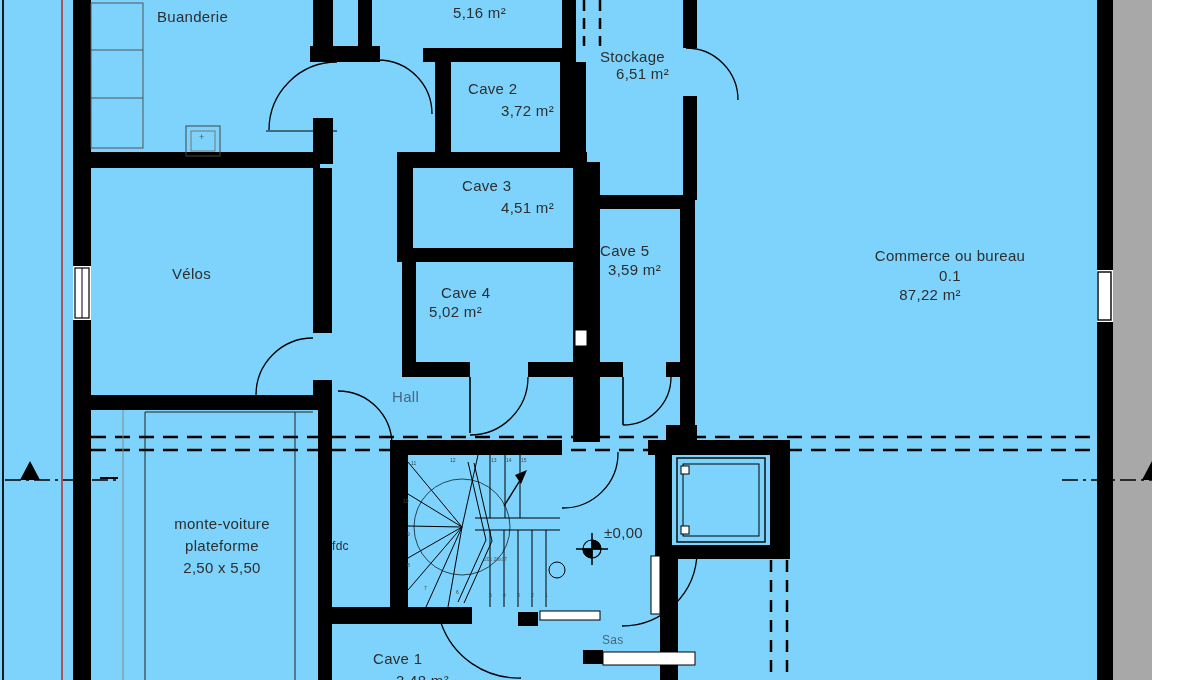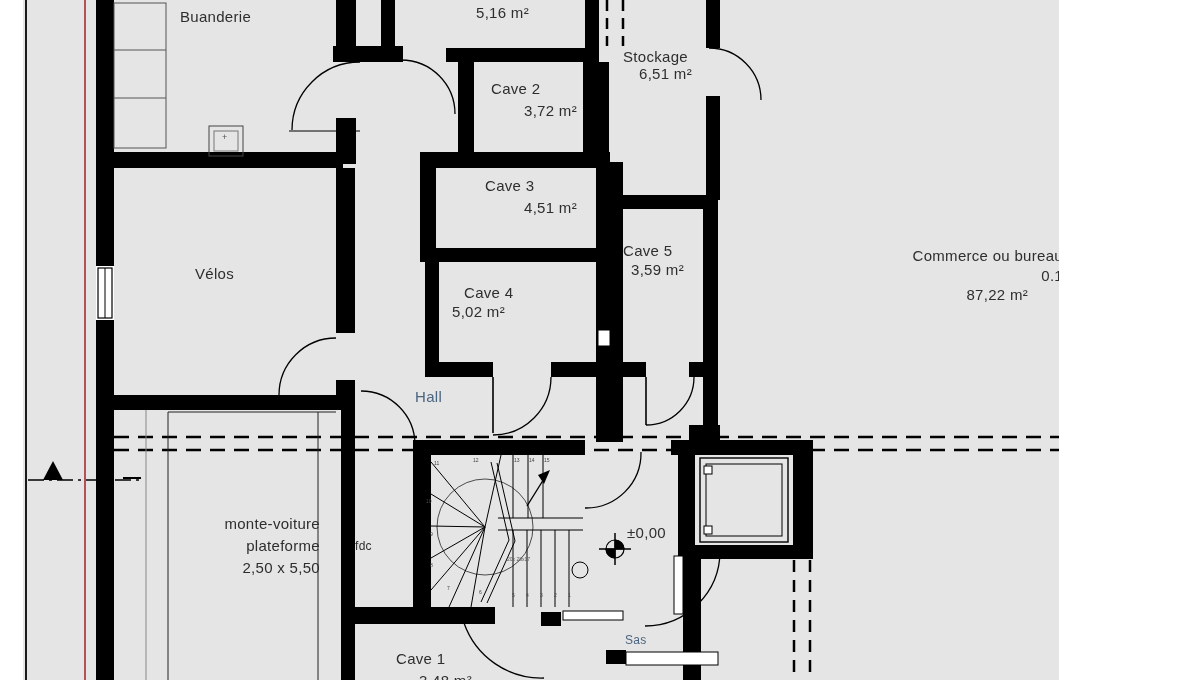--- a/index.html
+++ b/index.html
@@ -1,21 +1,21 @@
 <!DOCTYPE html>
 <html><head>
 <meta charset="utf-8">
 <style>
   html,body{margin:0;padding:0;background:#fff;}
-  #stage{position:relative;width:1036px;height:680px;overflow:hidden;background:#e5e5e5;
-         font-family:"Liberation Sans", sans-serif;margin-left:23px;}
+  #stage{position:relative;width:1152px;height:680px;overflow:hidden;background:#7dd3fc;
+         font-family:"Liberation Sans", sans-serif;}
   svg{position:absolute;left:0;top:0;}
   .lbl{position:absolute;font-size:15px;color:#2e2e2e;letter-spacing:.3px;white-space:nowrap;}
   .lbl.blue{color:#4a6580;}
-  .lbl.center{text-align:right;}
+  .lbl.center{text-align:center;}
   .tn{position:absolute;font-size:5px;color:#444;white-space:nowrap;}
   .tiny{position:absolute;font-size:5px;color:#555;white-space:nowrap;}
   .plus{position:absolute;font-size:9px;color:#555;}
 </style>
 </head>
 <body>
 
 <div id="stage">
 
 <svg width="1180" height="680" viewBox="0 0 1180 680">

